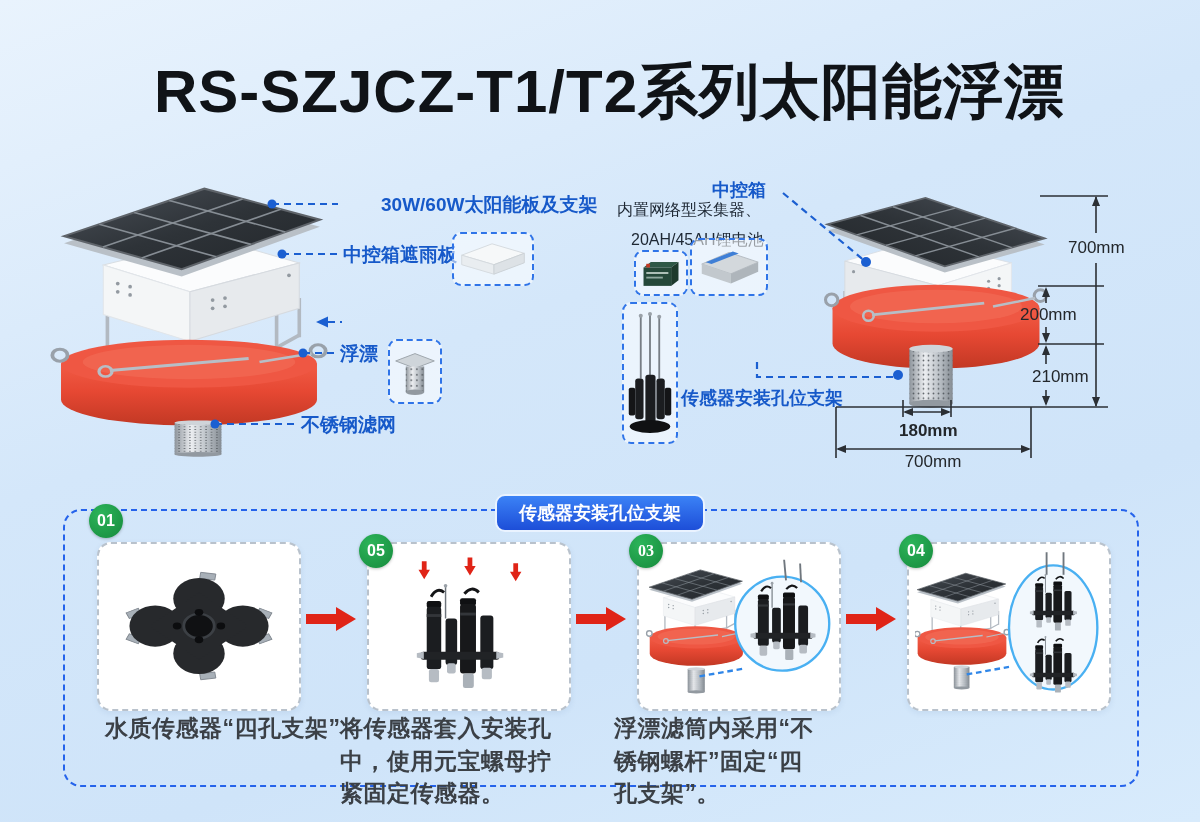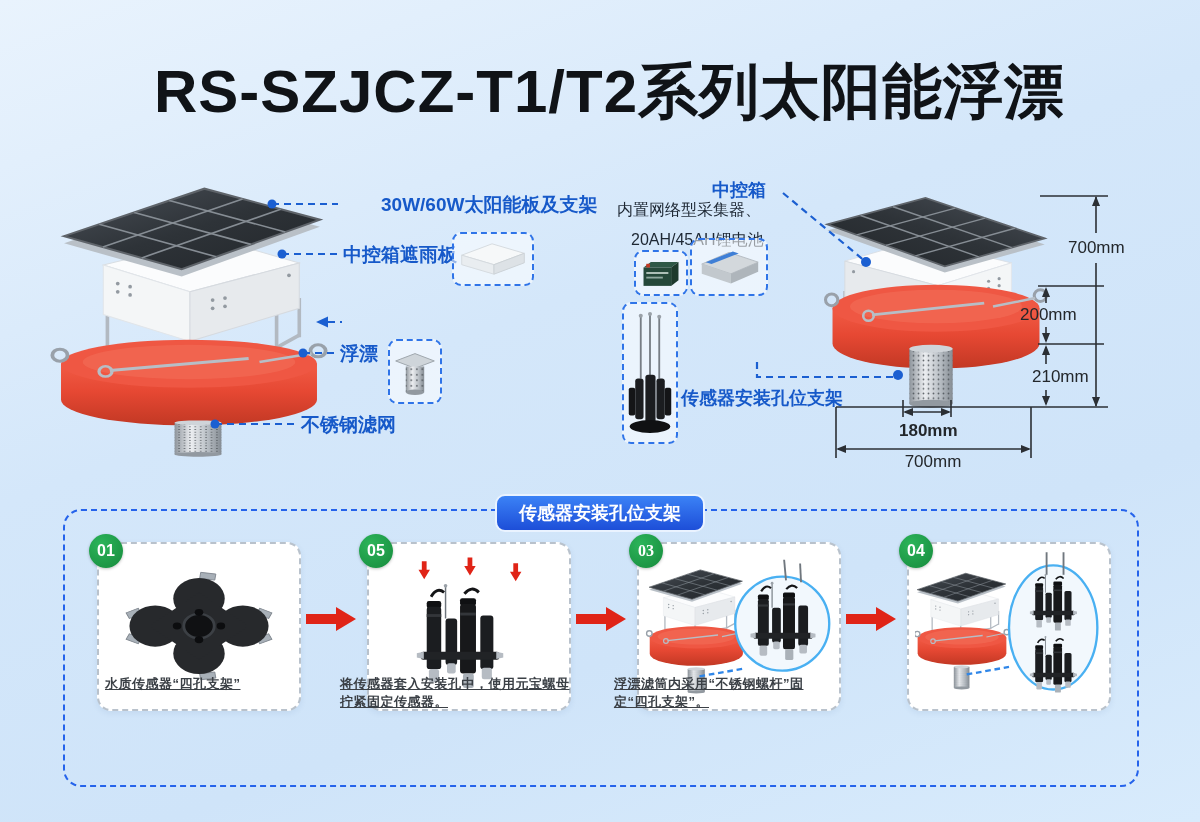--- a/index.html
+++ b/index.html
@@ -39,22 +39,22 @@
     display:flex;align-items:center;justify-content:center;
     box-shadow:0 2px 6px rgba(30,60,120,.08);
   }
   .badge{
     position:absolute;width:34px;height:34px;border-radius:50%;
     background:radial-gradient(circle at 35% 30%,#2cb45a,#168a3c);
     color:#fff;font-size:16px;font-weight:bold;display:flex;align-items:center;justify-content:center;
     z-index:4;box-shadow:0 1px 3px rgba(0,0,0,.25);
   }
   .caption{
-    position:absolute;top:675px;font-size:13px;font-weight:bold;color:#3b4046;
-    line-height:1.42;letter-spacing:.5px;text-decoration:underline;
+    position:absolute;top:712px;font-size:23px;font-weight:bold;color:#3b4046;
+    line-height:1.42;letter-spacing:.5px;
   }
   .step-arrow{position:absolute;top:606px;}
   .defs-holder{position:absolute;width:0;height:0;overflow:hidden;}
 </style>
 </head>
 <body>
 
 <div class="stage">
 
   <svg class="defs-holder" aria-hidden="true">
@@ -317,21 +317,21 @@
 
   <div class="dim" style="left:1068px;top:238px;">700mm</div>
   <div class="dim" style="left:1020px;top:305px;">200mm</div>
   <div class="dim" style="left:1032px;top:367px;">210mm</div>
   <div class="dim center" style="left:899px;top:421px;width:58px;font-weight:bold;">180mm</div>
   <div class="dim center" style="left:903px;top:452px;width:60px;">700mm</div>
 
   <div class="panel"></div>
   <div class="pill">传感器安装孔位支架</div>
 
-  <div class="badge" style="left:89px;top:534px;">01</div>
+  <div class="badge" style="left:89px;top:504px;">01</div>
   <div class="card" style="left:97px;">
     <svg width="162" height="130" viewBox="0 0 170 130">
       <g transform="translate(85,64) scale(1,0.8)">
         <g fill="#a8b0b8" stroke="#7e858d">
           <rect x="48" y="-48" width="14" height="8" transform="rotate(25)"></rect>
           <rect x="48" y="40" width="14" height="8" transform="rotate(-25)"></rect>
           <rect x="-62" y="-48" width="14" height="8" transform="rotate(-25)"></rect>
           <rect x="-62" y="40" width="14" height="8" transform="rotate(25)"></rect>
           <rect x="-8" y="-70" width="16" height="8" transform="rotate(8)"></rect>
           <rect x="-8" y="62" width="16" height="8" transform="rotate(-8)"></rect>

